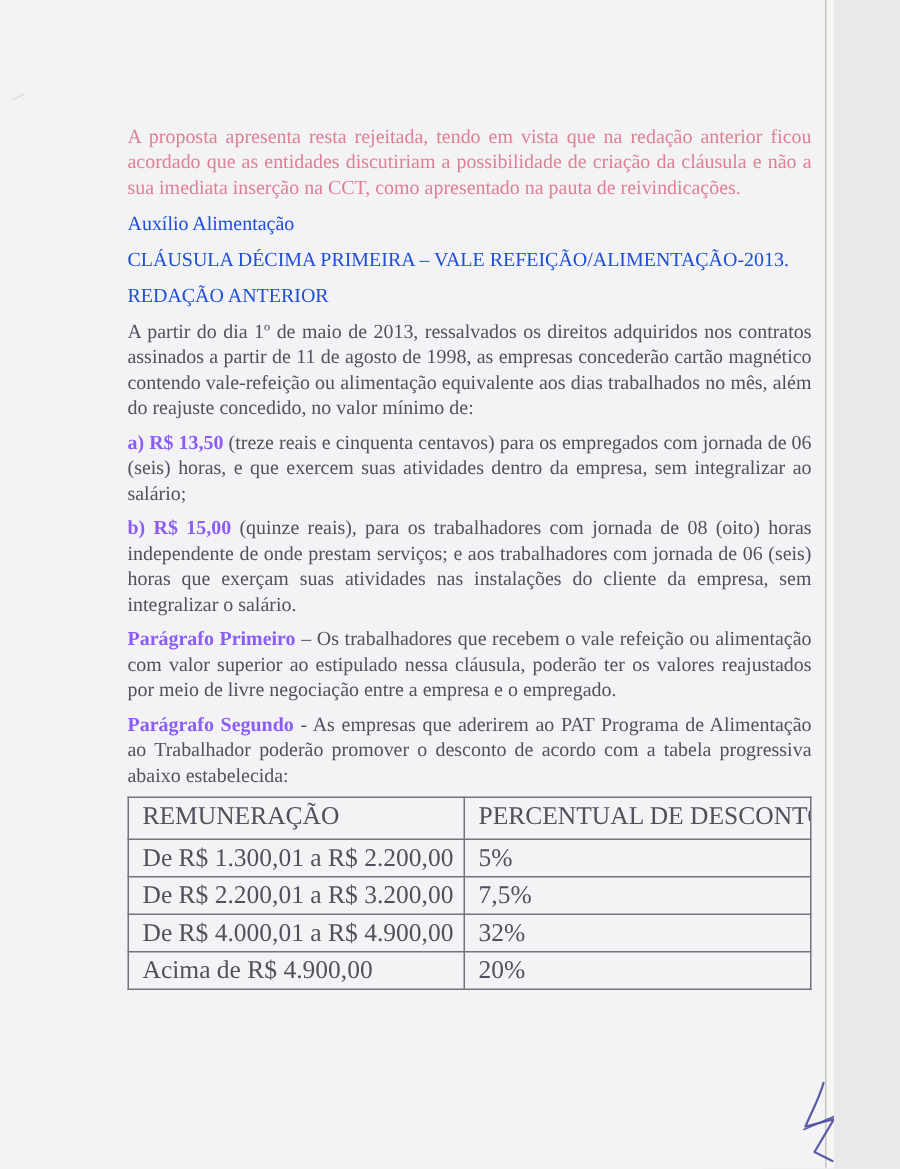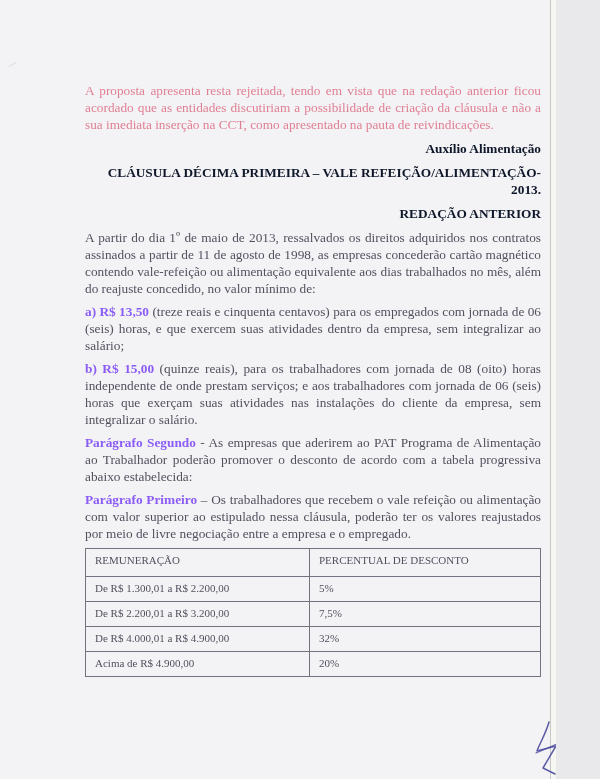--- a/index.html
+++ b/index.html
@@ -45,33 +45,33 @@
     font-size: 13.3px;
     line-height: 17px;
     text-align: justify;
   }
   .content p { margin: 0; }
   .note {
     color: #e07f93;
     margin-bottom: 7px !important;
   }
   .h-center {
-    text-align: right;
-    font-weight: bold;
-    color: #0f172a;
+    text-align: left;
+    font-weight: normal;
+    color: #1d4ed8;
     margin-bottom: 7px !important;
   }
   .body-par { margin-bottom: 6px !important; }
   .lead { font-weight: bold; color: #8b5cf6; }
   .disc-table {
     border-collapse: collapse;
     width: 423px;
     margin-top: 2px;
     table-layout: fixed;
-    font-size: 11px;
+    font-size: 17px;
     color: #53505e;
   }
   .disc-table th, .disc-table td {
     border: 1px solid #73737f;
     text-align: left;
     vertical-align: top;
     padding: 3px 6px 0 9px;
     font-weight: normal;
     overflow: hidden;
     white-space: nowrap;
@@ -105,23 +105,23 @@
     <p class="h-center">Auxílio Alimentação</p>
     <p class="h-center">CLÁUSULA DÉCIMA PRIMEIRA – VALE REFEIÇÃO/ALIMENTAÇÃO-2013.</p>
     <p class="h-center">REDAÇÃO ANTERIOR</p>
 
     <p class="body-par">A partir do dia 1º de maio de 2013, ressalvados os direitos adquiridos nos contratos assinados a partir de 11 de agosto de 1998, as empresas concederão cartão magnético contendo vale-refeição ou alimentação equivalente aos dias trabalhados no mês, além do reajuste concedido, no valor mínimo de:</p>
 
     <p class="body-par"><span class="lead">a) R$ 13,50</span><span> (treze reais e cinquenta centavos) para os empregados com jornada de 06 (seis) horas, e que exercem suas atividades dentro da empresa, sem integralizar ao salário;</span></p>
 
     <p class="body-par"><span class="lead">b) R$ 15,00</span><span> (quinze reais), para os trabalhadores com jornada de 08 (oito) horas independente de onde prestam serviços; e aos trabalhadores com jornada de 06 (seis) horas que exerçam suas atividades nas instalações do cliente da empresa, sem integralizar o salário.</span></p>
 
+    <p class="body-par"><span class="lead">Parágrafo Primeiro</span><span> – Os trabalhadores que recebem o vale refeição ou alimentação com valor superior ao estipulado nessa cláusula, poderão ter os valores reajustados por meio de livre negociação entre a empresa e o empregado.</span></p>
+
     <p class="body-par"><span class="lead">Parágrafo Segundo</span><span> - As empresas que aderirem ao PAT Programa de Alimentação ao Trabalhador poderão promover o desconto de acordo com a tabela progressiva abaixo estabelecida:</span></p>
-
-    <p class="body-par"><span class="lead">Parágrafo Primeiro</span><span> – Os trabalhadores que recebem o vale refeição ou alimentação com valor superior ao estipulado nessa cláusula, poderão ter os valores reajustados por meio de livre negociação entre a empresa e o empregado.</span></p>
 
     <table class="disc-table">
       <thead>
         <tr>
           <th class="col-rem">REMUNERAÇÃO</th>
           <th class="col-pct">PERCENTUAL DE DESCONTO</th>
         </tr>
       </thead>
       <tbody>
         <tr>

